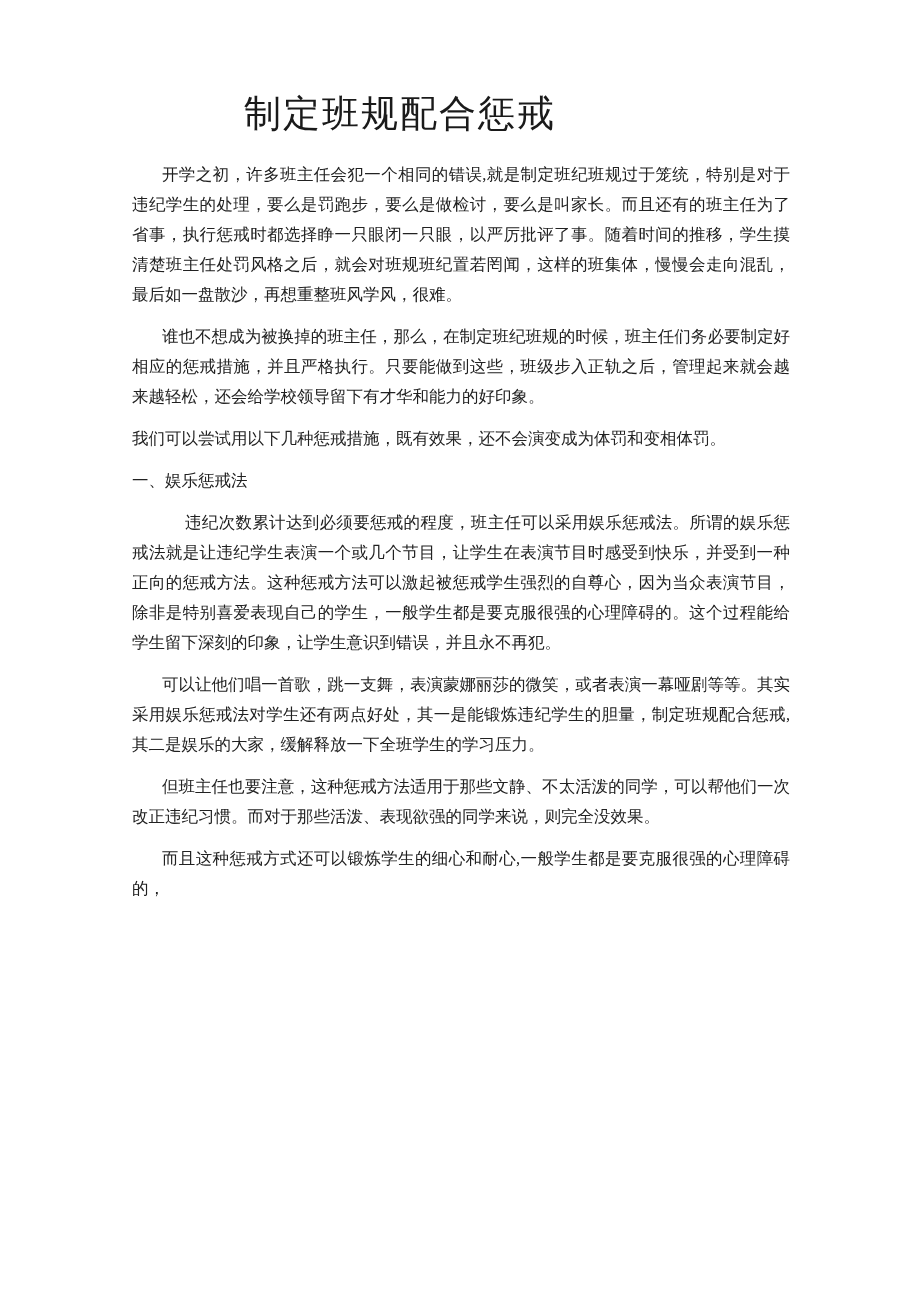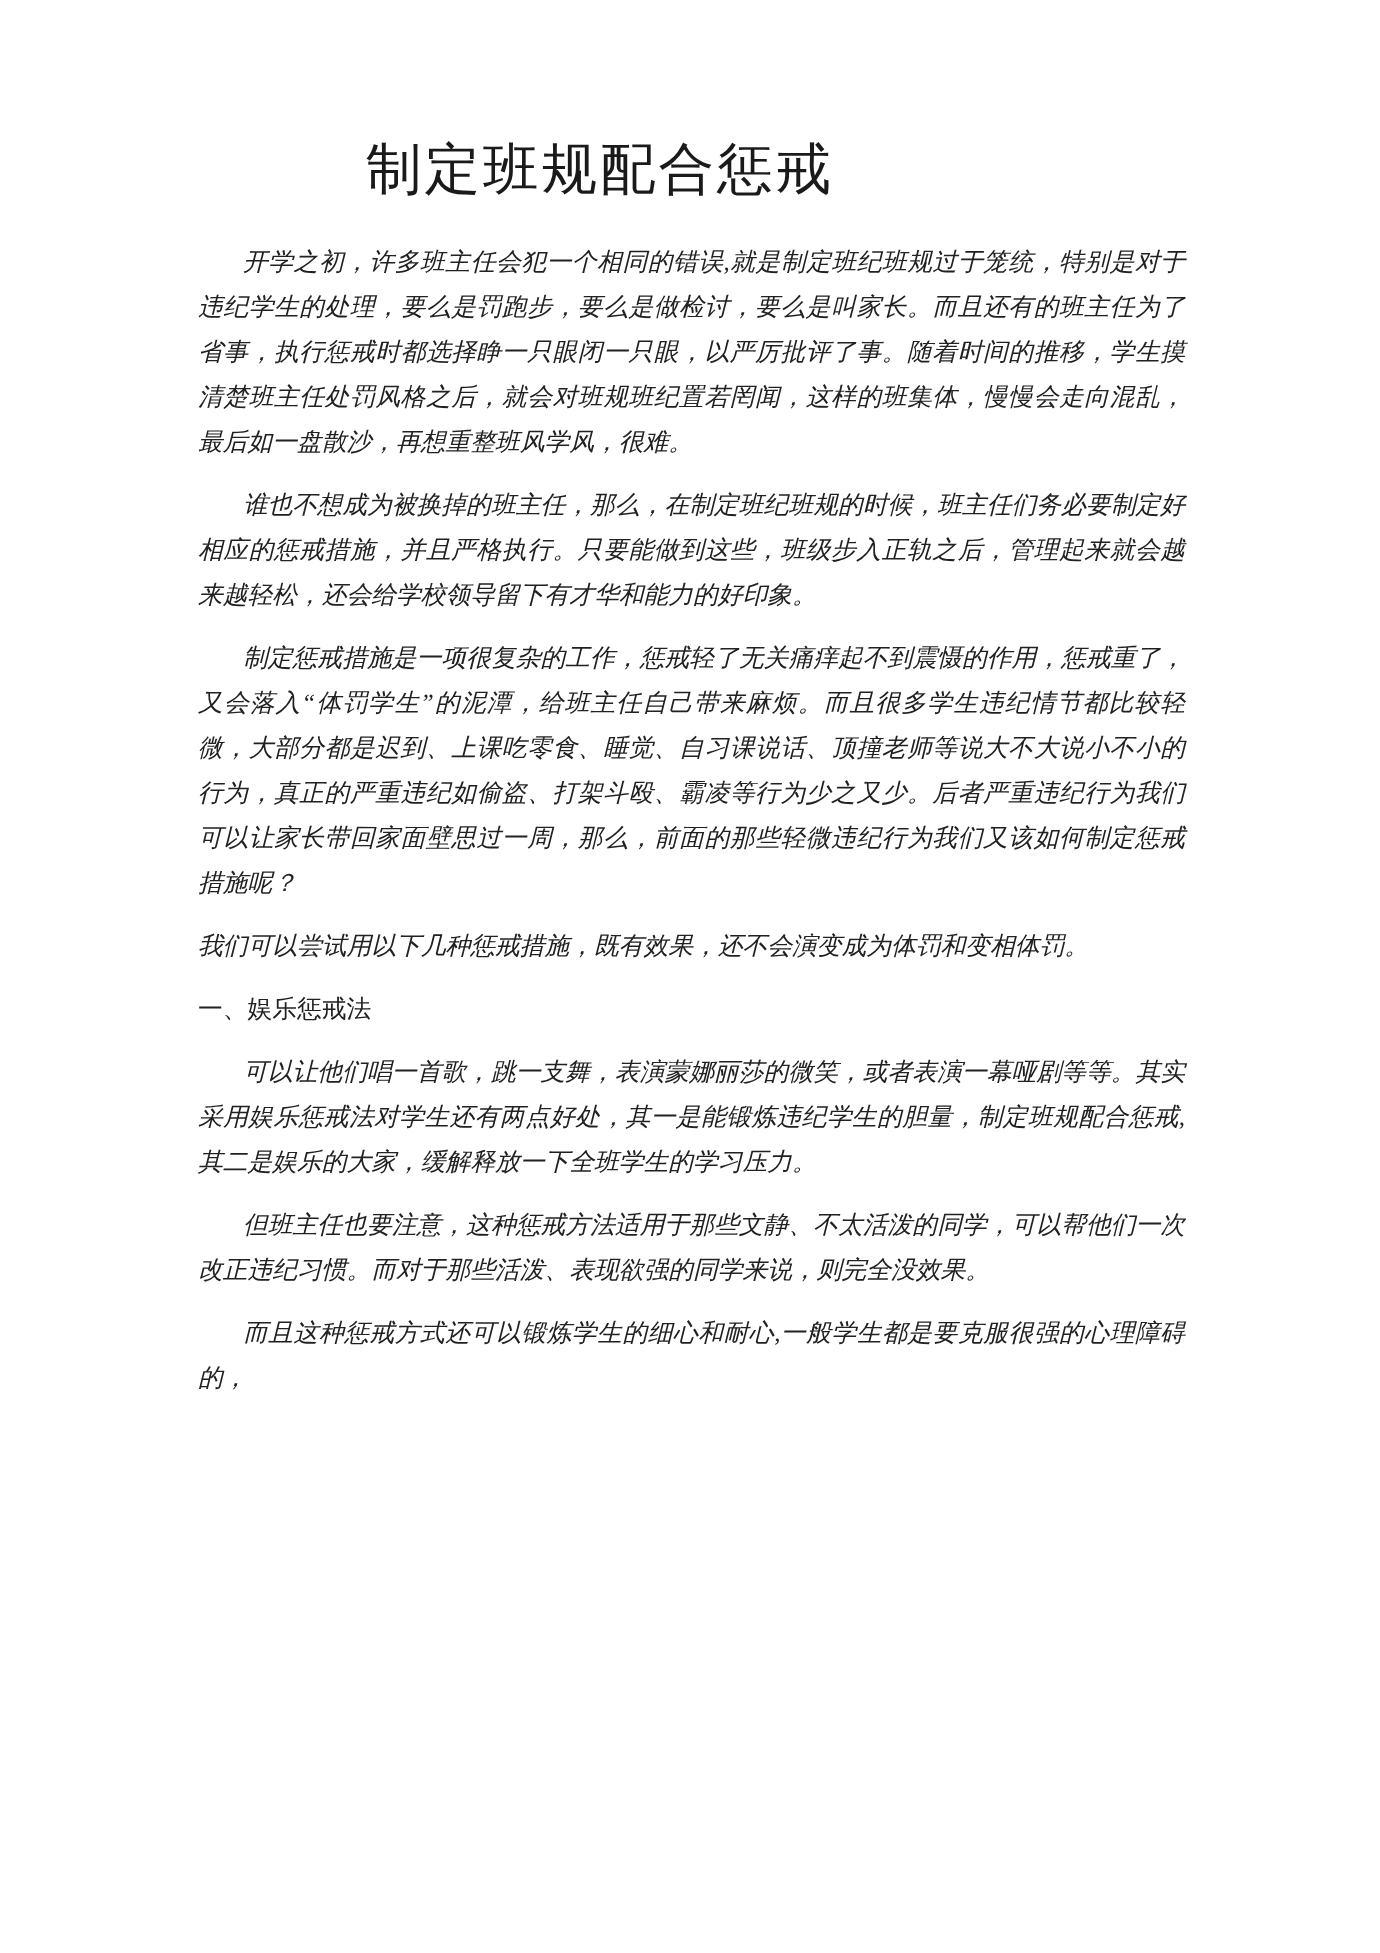--- a/index.html
+++ b/index.html
@@ -26,47 +26,46 @@
     line-height: 52px;
     letter-spacing: 2px;
     text-align: center;
     margin: 0 122px 20px 0;
     color: #1a1a1a;
   }
   .para {
     margin: 0 0 12px 0;
     text-align: justify;
     text-justify: inter-ideograph;
-    font-style: italic;
   }
   .indent { text-indent: 30px; }
   .indent-wide { text-indent: 53px; }
   .heading {
     font-size: 16.5px;
     font-weight: 400;
     line-height: 30px;
     margin: 0 0 12px 0;
   }
 </style>
 </head>
 <body>
 
 <div class="page">
   <h1 class="doc-title">制定班规配合惩戒</h1>
 
   <p class="para indent">开学之初，许多班主任会犯一个相同的错误,就是制定班纪班规过于笼统，特别是对于违纪学生的处理，要么是罚跑步，要么是做检讨，要么是叫家长。而且还有的班主任为了省事，执行惩戒时都选择睁一只眼闭一只眼，以严厉批评了事。随着时间的推移，学生摸清楚班主任处罚风格之后，就会对班规班纪置若罔闻，这样的班集体，慢慢会走向混乱，最后如一盘散沙，再想重整班风学风，很难。</p>
 
   <p class="para indent">谁也不想成为被换掉的班主任，那么，在制定班纪班规的时候，班主任们务必要制定好相应的惩戒措施，并且严格执行。只要能做到这些，班级步入正轨之后，管理起来就会越来越轻松，还会给学校领导留下有才华和能力的好印象。</p>
 
-  <p class="para indent">制定惩戒措施是一项很复杂的工作，惩戒轻了无关痛痒起不到震慑的作用，惩戒重了，又会落入“体罚学生”的泥潭，给班主任自己带来麻烦。而且很多学生违纪情节都比较轻微，大部分都是迟到、上课吃零食、睡觉、自习课说话、顶撞老师等说大不大说小不小的行为，真正的严重违纪如偷盗、打架斗殴、霸凌等行为少之又少。后者严重违纪行为我们可以让家长带回家面壁思过一周，那么，前面的那些轻微违纪行为我们又该如何制定惩戒措施呢？</p>
 
   <p class="para">我们可以尝试用以下几种惩戒措施，既有效果，还不会演变成为体罚和变相体罚。</p>
 
   <h2 class="heading">一、娱乐惩戒法</h2>
 
+  <p class="para indent-wide">违纪次数累计达到必须要惩戒的程度，班主任可以采用娱乐惩戒法。所谓的娱乐惩戒法就是让违纪学生表演一个或几个节目，让学生在表演节目时感受到快乐，并受到一种正向的惩戒方法。这种惩戒方法可以激起被惩戒学生强烈的自尊心，因为当众表演节目，除非是特别喜爱表现自己的学生，一般学生都是要克服很强的心理障碍的。这个过程能给学生留下深刻的印象，让学生意识到错误，并且永不再犯。</p>
 
   <p class="para indent">可以让他们唱一首歌，跳一支舞，表演蒙娜丽莎的微笑，或者表演一幕哑剧等等。其实采用娱乐惩戒法对学生还有两点好处，其一是能锻炼违纪学生的胆量，制定班规配合惩戒,其二是娱乐的大家，缓解释放一下全班学生的学习压力。</p>
 
   <p class="para indent">但班主任也要注意，这种惩戒方法适用于那些文静、不太活泼的同学，可以帮他们一次改正违纪习惯。而对于那些活泼、表现欲强的同学来说，则完全没效果。</p>
 
 
 
   <p class="para indent">而且这种惩戒方式还可以锻炼学生的细心和耐心,一般学生都是要克服很强的心理障碍的，</p>
 </div>
 

